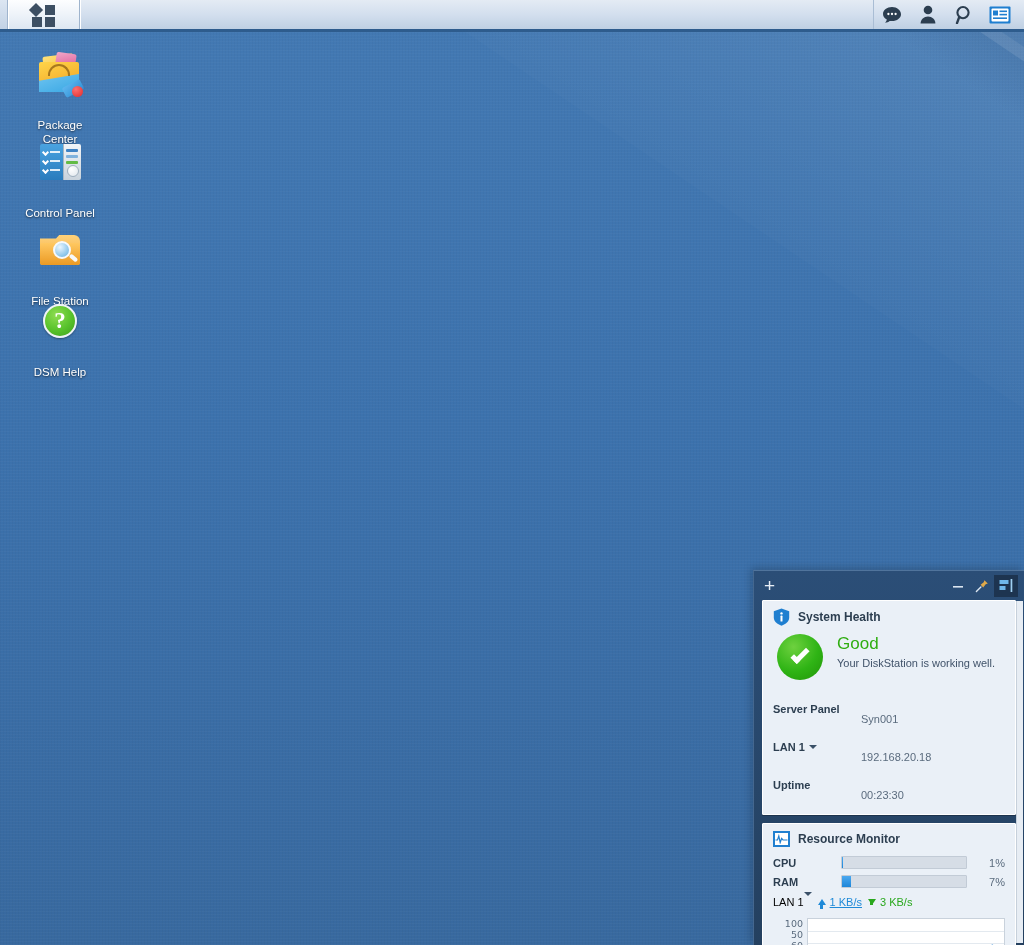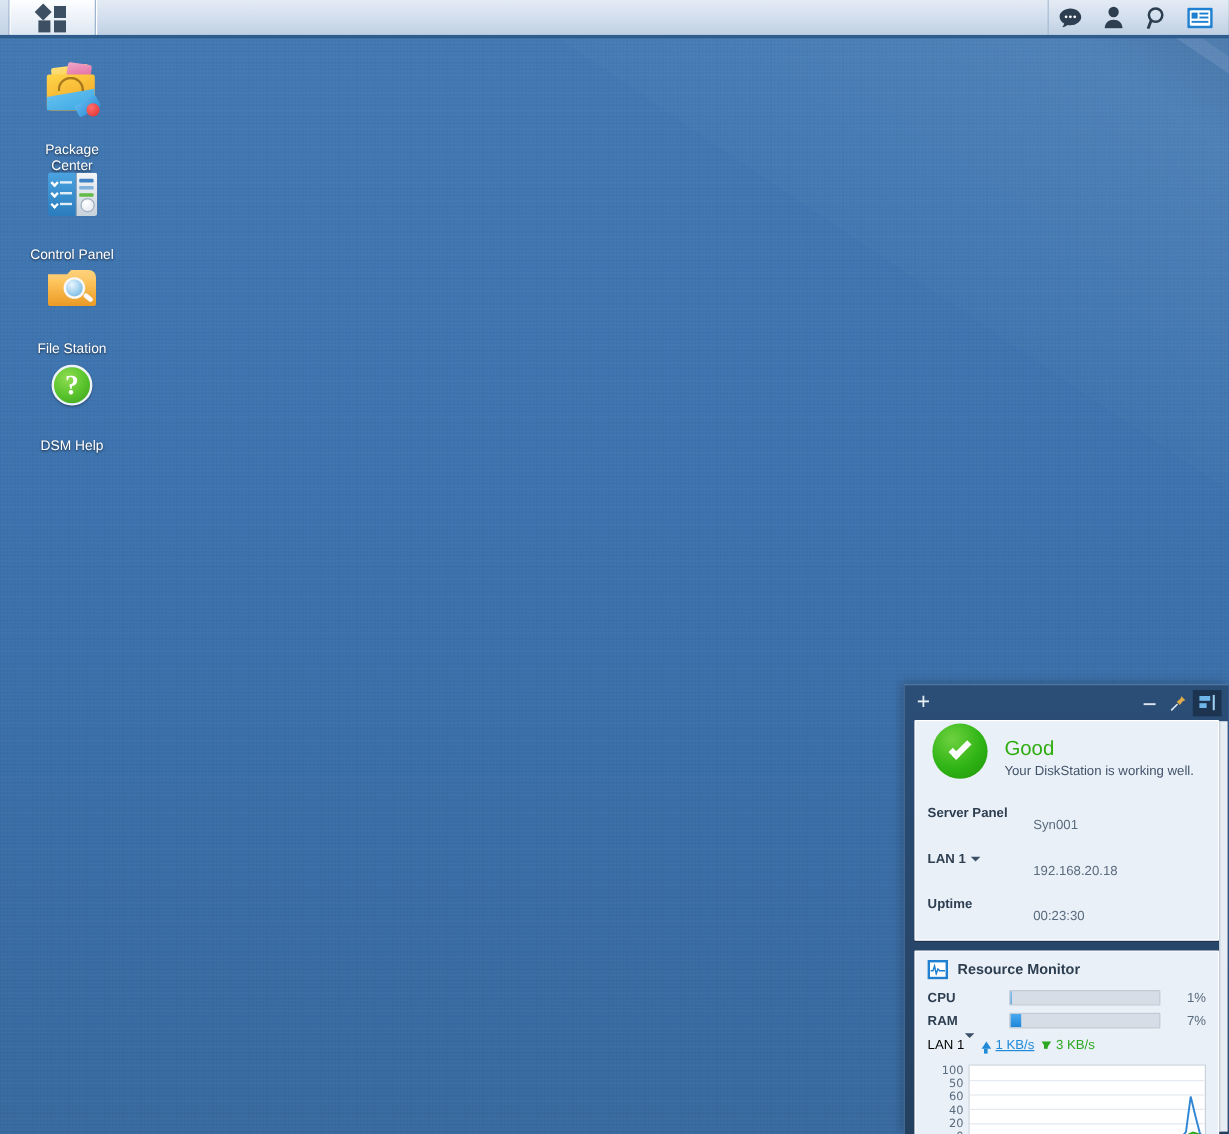--- a/index.html
+++ b/index.html
@@ -263,21 +263,21 @@
     border-radius: 1px;
     box-shadow: 0 1px 0 rgba(0,0,0,.25);
   }
   .card-title {
     display: flex; align-items: center; gap: 8px;
     padding: 7px 10px 6px 10px;
     font-size: 12px; font-weight: bold; color: #2c3e50;
   }
   .card-body { padding: 0 10px 10px 10px; }
 
-  .health-row { display: flex; align-items: flex-end; gap: 14px; padding: 2px 2px 10px 4px; }
+  .health-row { display: flex; align-items: flex-start; gap: 14px; padding: 2px 2px 10px 4px; }
   .check-circle {
     width: 46px; height: 46px; border-radius: 50%;
     background: radial-gradient(circle at 36% 28%, #6ed13f 0%, #2fb415 55%, #209407 100%);
     display: flex; align-items: center; justify-content: center;
     flex: none;
   }
   .check-circle .tick {
     width: 18px; height: 9px;
     border-left: 5px solid #fff; border-bottom: 5px solid #fff;
     transform: rotate(-45deg); margin-top: -5px;
@@ -427,21 +427,21 @@
       <div class="line" style="left:14px; top:31px; width:10px;"></div>
       <div class="rline" style="top:11px; background:#3f83c4;"></div>
       <div class="rline" style="top:17px; background:#7fb2dd;"></div>
       <div class="rline" style="top:23px; background:#62bb46;"></div>
       <div class="knob"></div>
     </div>
   </div>
   <div class="lbl">Control Panel</div>
 </div>
 
-<div class="desk-icon" style="left:8px; top:216px;">
+<div class="desk-icon" style="left:8px; top:226px;">
   <div class="ico">
     <div class="fst">
       <div class="back"></div>
       <div class="front"></div>
       <div class="stick"></div>
       <div class="glass"></div>
     </div>
   </div>
   <div class="lbl">File Station</div>
 </div>
@@ -476,20 +476,30 @@
     <span class="wp-btn active">
       <svg width="14" height="13" viewBox="0 0 14 13">
         <rect x="0.5" y="1" width="9" height="4" fill="#6fb7ea"></rect>
         <rect x="0.5" y="7" width="6" height="4" fill="#6fb7ea"></rect>
         <rect x="11.6" y="0" width="1.7" height="13" fill="#9fd0f2"></rect>
       </svg>
     </span>
   </div>
 
   <div class="wp-card">
+    <div class="card-title">
+      <span class="info-shield">
+        <svg width="17" height="18" viewBox="0 0 17 18">
+          <path d="M8.5 0.6 L16.2 3.2 v6.4 c0 4.2-3.4 6.6-7.7 8.2 C4.2 16.2 0.8 13.8 0.8 9.6 V3.2 Z" fill="#1f7fd0"></path>
+          <circle cx="8.5" cy="5.4" r="1.2" fill="#ffffff"></circle>
+          <rect x="7.5" y="7.6" width="2" height="6" rx="0.6" fill="#ffffff"></rect>
+        </svg>
+      </span>
+      <span>System Health</span>
+    </div>
     <div class="card-body">
       <div class="health-row">
         <div class="check-circle">
             <div class="tick"></div>
           </div>
         <div>
           <div class="health-good">Good</div>
           <div class="health-sub">Your DiskStation is working well.</div>
         </div>
       </div>

